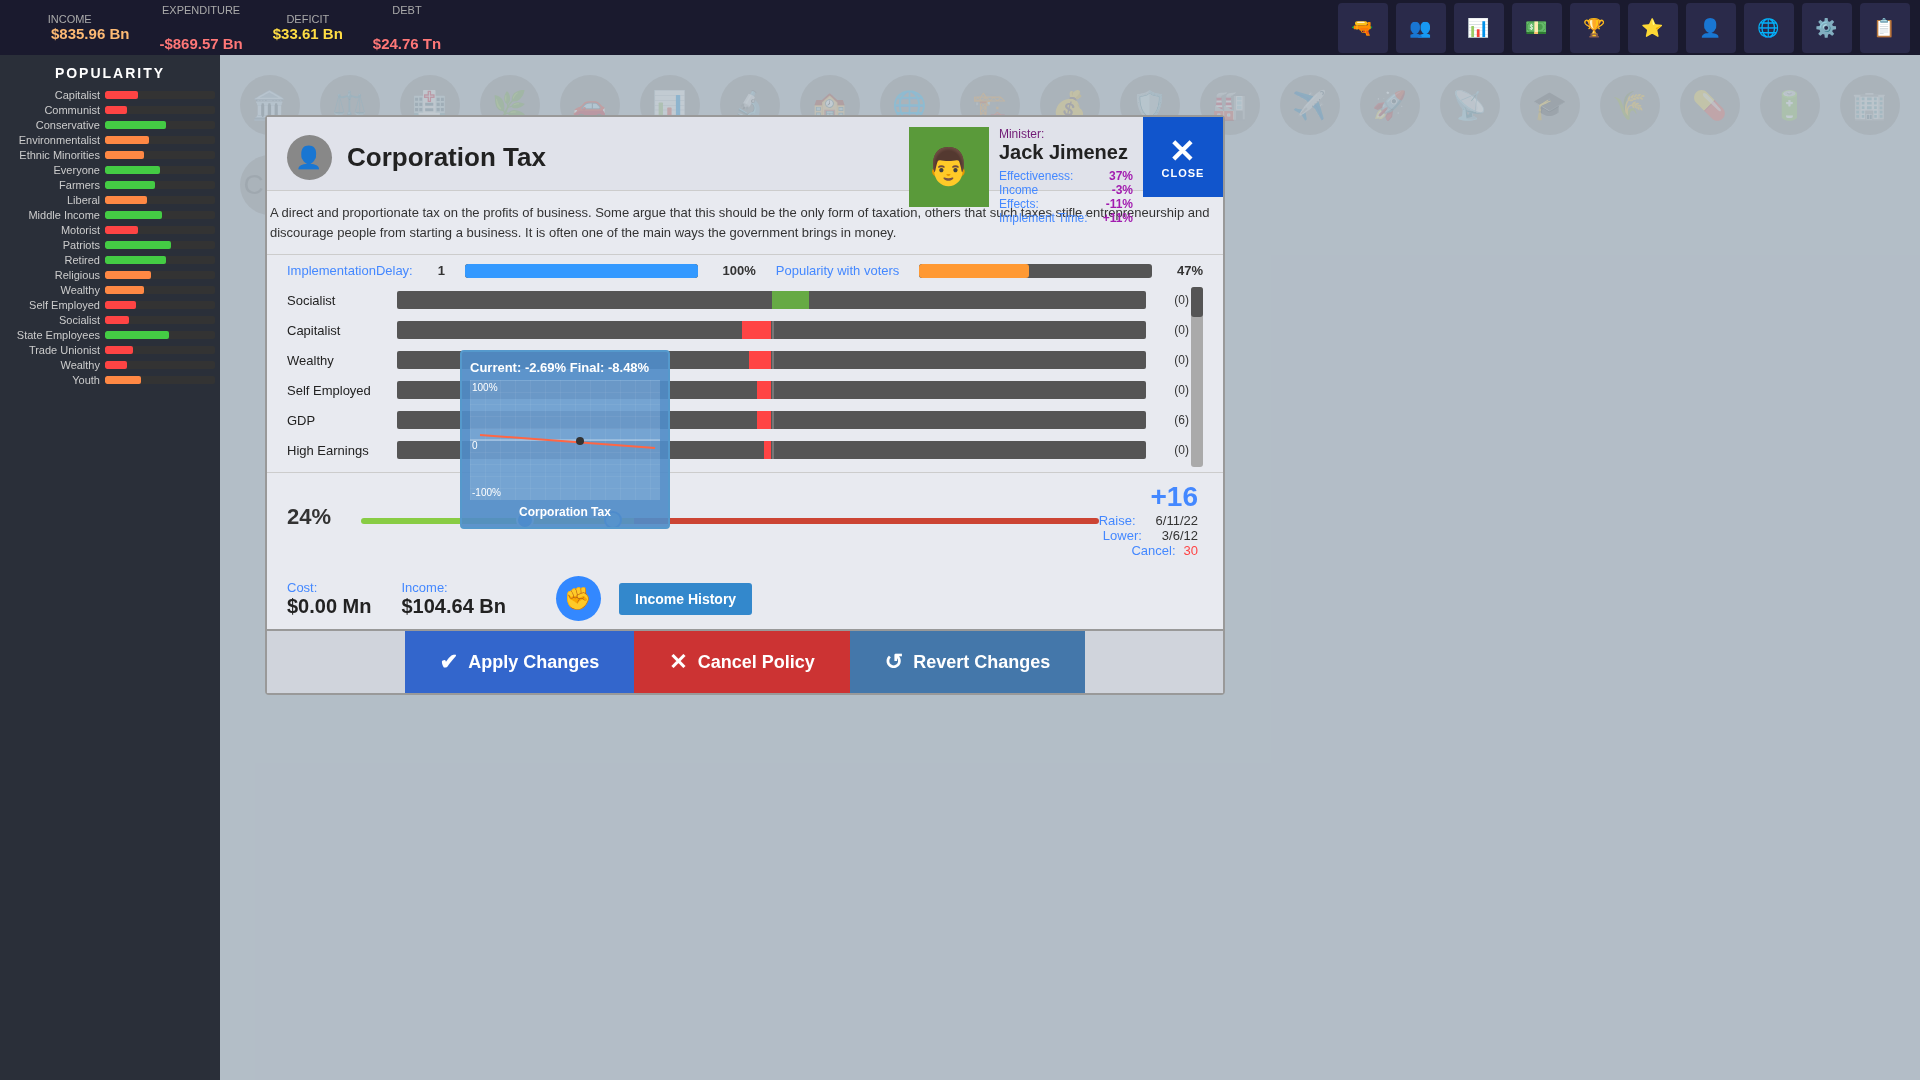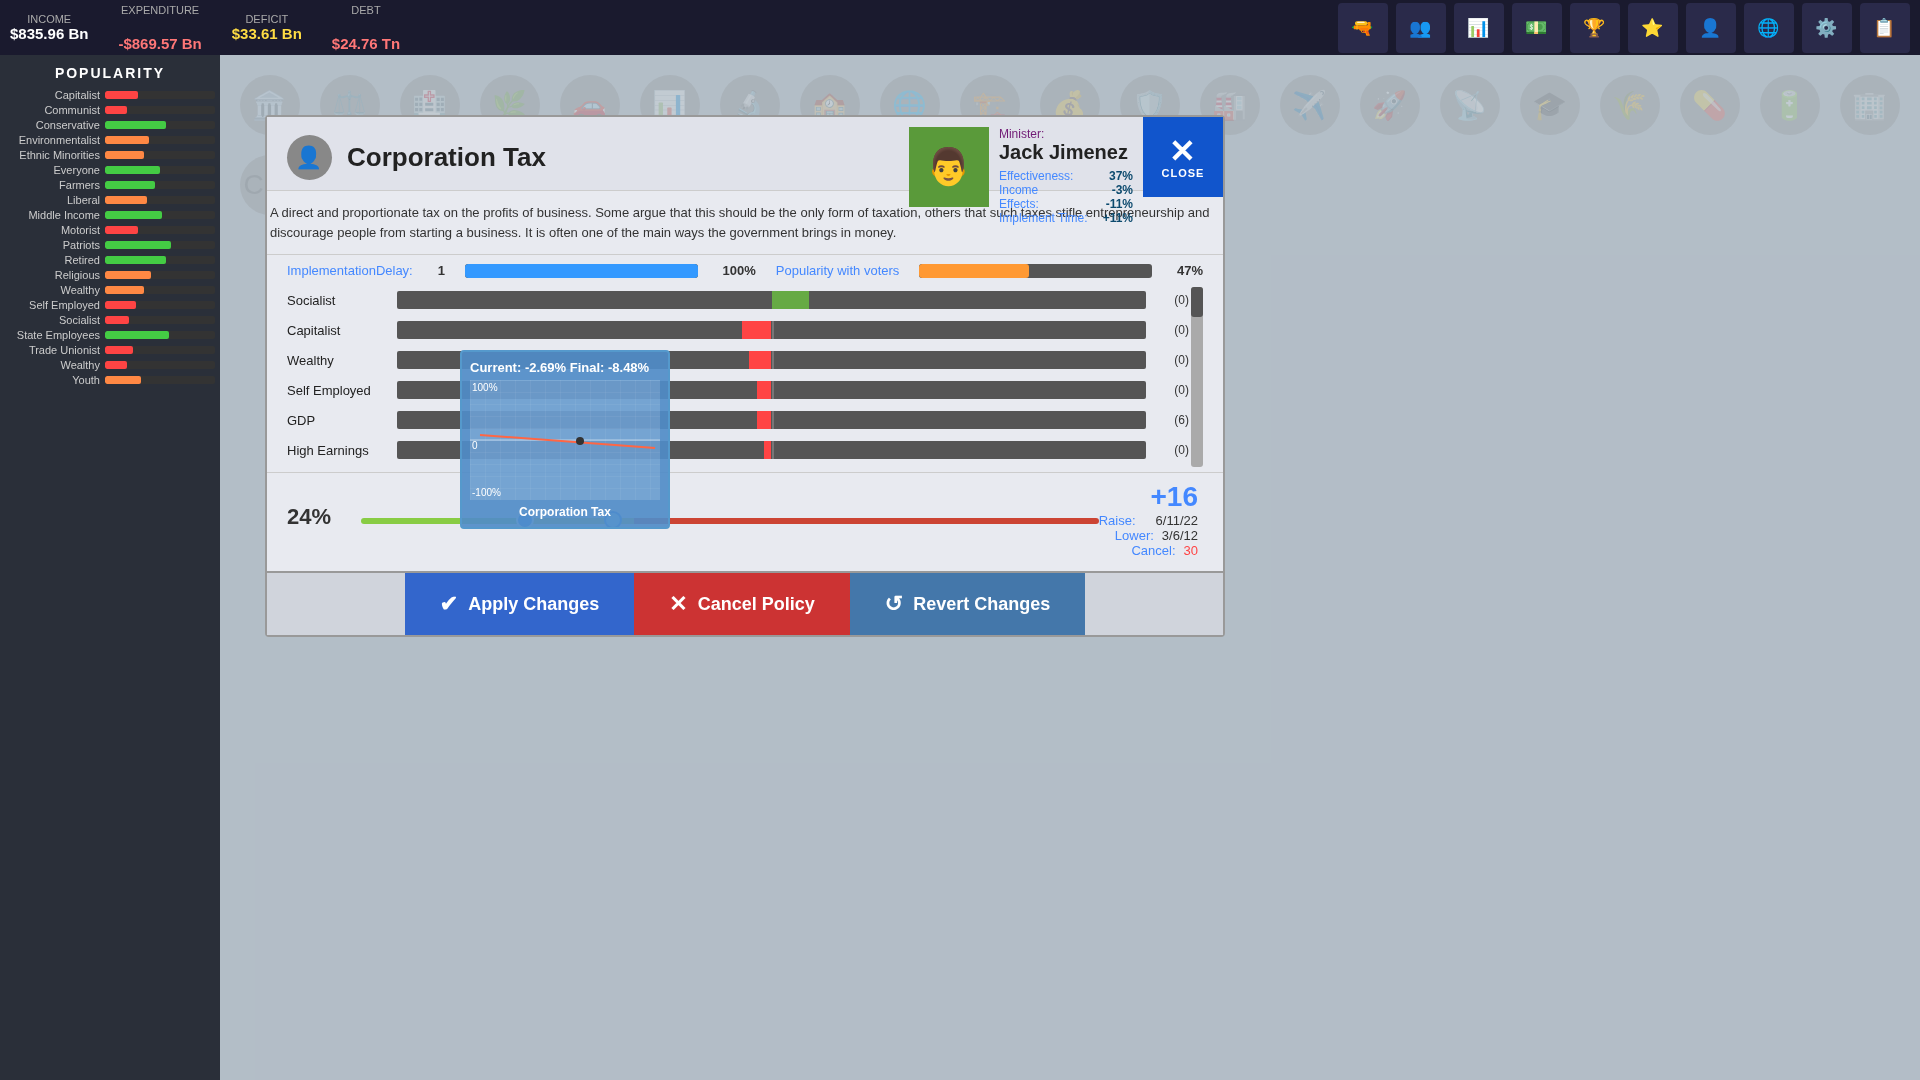--- a/index.html
+++ b/index.html
@@ -33,21 +33,21 @@
     }
     .top-stat {
       display: flex;
       flex-direction: column;
       align-items: center;
       margin-right: 30px;
       color: #fff;
     }
     .top-stat .label { font-size: 11px; color: #aaa; }
     .top-stat .value { font-size: 15px; font-weight: bold; }
-    .top-stat .value.green { color: #ffffff; }
+    .top-stat .value.green { color: #fdba74; margin-left: 41px; }
     .top-stat .value.red { color: #ff7777; margin-top: 19px; }
     .top-stat .value.yellow { color: #ffdd44; }
 
     .top-icons {
       margin-left: auto;
       display: flex;
       gap: 8px;
       align-items: center;
     }
     .top-icon-btn {
@@ -172,21 +172,21 @@
       background: #5a9a3a;
       overflow: hidden;
       display: flex; align-items: center; justify-content: center;
       font-size: 36px;
     }
     .minister-info { color: #222; }
     .minister-info .minister-label { color: #701a75; font-size: 12px; }
     .minister-info .minister-name { font-size: 20px; font-weight: bold; color: #222; margin-bottom: 5px; }
     .minister-stat { display: flex; justify-content: space-between; gap: 15px; font-size: 12px; }
     .minister-stat .stat-label { color: #4488ff; }
-    .minister-stat .stat-val { color: #0c4a6e; font-weight: bold; text-align: right; }
+    .minister-stat .stat-val { color: #a21caf; font-weight: bold; text-align: right; }
 
     
     .modal-desc {
       padding: 12px 3px;
       font-size: 13px;
       color: #333;
       line-height: 1.5;
       border-bottom: 1px solid #ccc;
     }
 
@@ -744,32 +744,47 @@
         <div class="slider-thumb" style="left:21%;"></div>
 
         <div class="slider-thumb secondary" style="left:33%;"></div>
       </div>
       <div class="raise-info">
         <div class="big-num">+16</div>
         <div style="display:flex; gap:20px;">
           <span class="raise-label">Raise:</span>
           <span class="raise-val">6/11/22</span>
         </div>
-        <div style="display:flex; gap:8px;align-items:center;">
+        <div style="display:flex; gap:20px;align-items:center;">
           <span class="raise-label">Lower:</span>
           <span class="raise-val">3/6/12</span>
         </div>
         <div style="display:flex; gap:8px;">
           <span class="raise-label">Cancel:</span>
           <span class="cancel-val">30</span>
         </div>
       </div>
     </div>
   </div>
 
+  <div class="cost-income-row">
+    <div class="cost-block">
+      <span class="ci-label">Cost:</span>
+      <span class="ci-val">$0.00 Mn</span>
+    </div>
+    <div class="income-block">
+      <span class="ci-label">Income:</span>
+      <span class="ci-val">$104.64 Bn</span>
+    </div>
+
+    <div style="display:flex; align-items:center; margin-left:20px;">
+      <div style="width:45px;height:45px;background:#3388ff;border-radius:50%;display:flex;align-items:center;justify-content:center;font-size:22px;margin-right:8px;">✊</div>
+      <button class="income-history-btn">Income History</button>
+    </div>
+  </div>
 
   <div class="modal-footer">
     <button class="footer-btn apply">
       <span class="btn-icon">✔</span>
       <span>Apply Changes</span>
     </button>
     <button class="footer-btn cancel-pol">
       <span class="btn-icon">✕</span>
       <span>Cancel Policy</span>
     </button>

